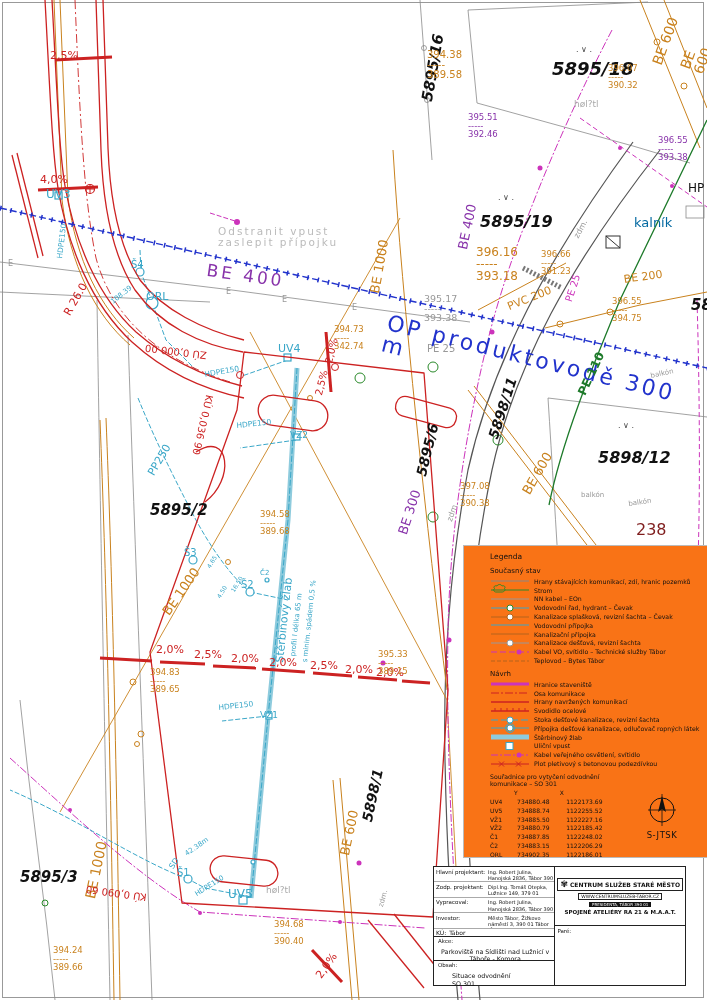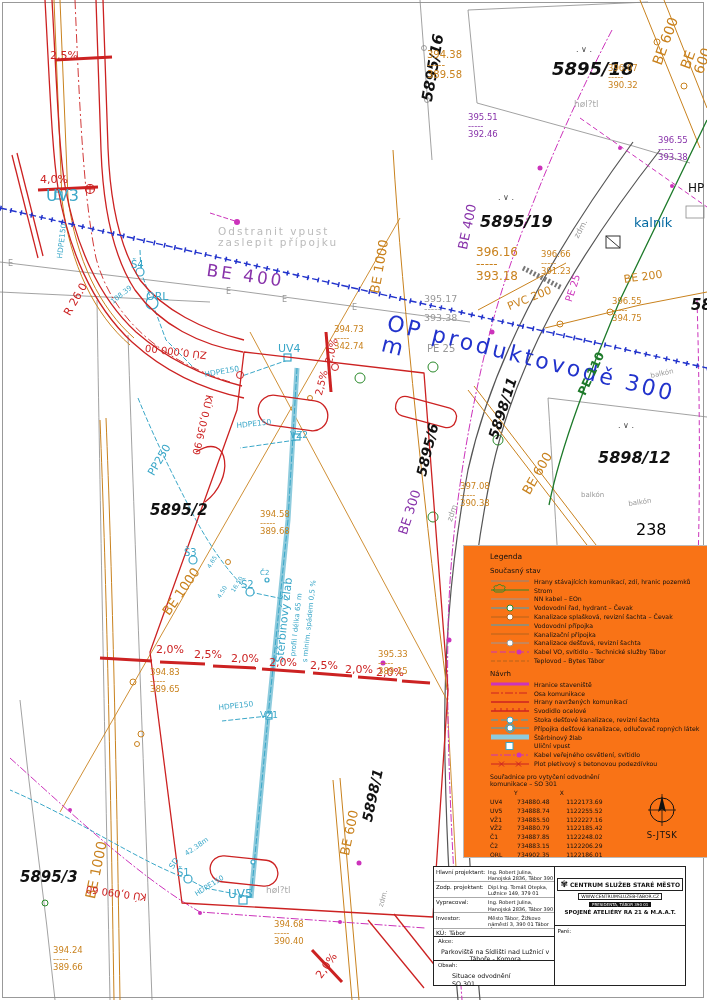--- a/index.html
+++ b/index.html
@@ -225,21 +225,21 @@
       <path d="M0,208 L707,368" stroke-width="5" stroke-dasharray="1.5,9"></path>
     </g>
   </svg>
 
   <div id="labels">
 
       <div class="ml" style="left:50px;top:50px;color:#cc2222;font-size:11px">2,5%</div>
 
       <div class="ml" style="left:40px;top:174px;color:#cc2222;font-size:11px">4,0%</div>
 
-      <div class="ml" style="left:46px;top:188px;color:#3aa7c8;font-size:16px">UV3</div>
+      <div class="ml" style="left:46px;top:188px;color:#3aa7c8;font-size:12px">UV3</div>
 
       <div class="ml" style="left:56px;top:258px;color:#3aa7c8;font-size:7.5px;transform:rotate(-83deg);transform-origin:0 0">HDPE150</div>
 
       <div class="ml" style="left:420px;top:100px;color:#111;font-size:15px;font-weight:bold;font-style:italic;transform:rotate(-80deg);transform-origin:0 0">5895/16</div>
 
       <div class="ml" style="left:427px;top:50px;color:#c9821e;font-size:10px">394.38
 -----
 389.58</div>
 
       <div class="ml" style="left:552px;top:60px;color:#111;font-size:18px;font-weight:bold;font-style:italic">5895/18</div>
@@ -334,21 +334,21 @@
       <div class="ml" style="left:414px;top:474px;color:#111;font-size:14px;font-weight:bold;font-style:italic;transform:rotate(-76deg);transform-origin:0 0">5895/6</div>
 
       <div class="ml" style="left:396px;top:532px;color:#8833aa;font-size:13px;transform:rotate(-72deg);transform-origin:0 0">BE 300</div>
 
       <div class="ml" style="left:446px;top:520px;color:#999;font-size:8px;transform:rotate(-70deg);transform-origin:0 0">zdm.</div>
 
       <div class="ml" style="left:581px;top:492px;color:#999;font-size:7px">balkón</div>
 
       <div class="ml" style="left:628px;top:501px;color:#999;font-size:7px;transform:rotate(-8deg);transform-origin:0 0">balkón</div>
 
-      <div class="ml" style="left:636px;top:522px;color:#000000;font-size:16px">238</div>
+      <div class="ml" style="left:636px;top:522px;color:#7f1d1d;font-size:16px">238</div>
 
       <div class="ml" style="left:598px;top:450px;color:#111;font-size:16px;font-weight:bold;font-style:italic">5898/12</div>
 
       <div class="ml" style="left:576px;top:46px;color:#444;font-size:8px">. ∨ .</div>
 
       <div class="ml" style="left:498px;top:194px;color:#444;font-size:8px">. ∨ .</div>
 
       <div class="ml" style="left:618px;top:422px;color:#444;font-size:8px">. ∨ .</div>
 
       <div class="ml" style="left:226px;top:288px;color:#999;font-size:8px">E</div>

